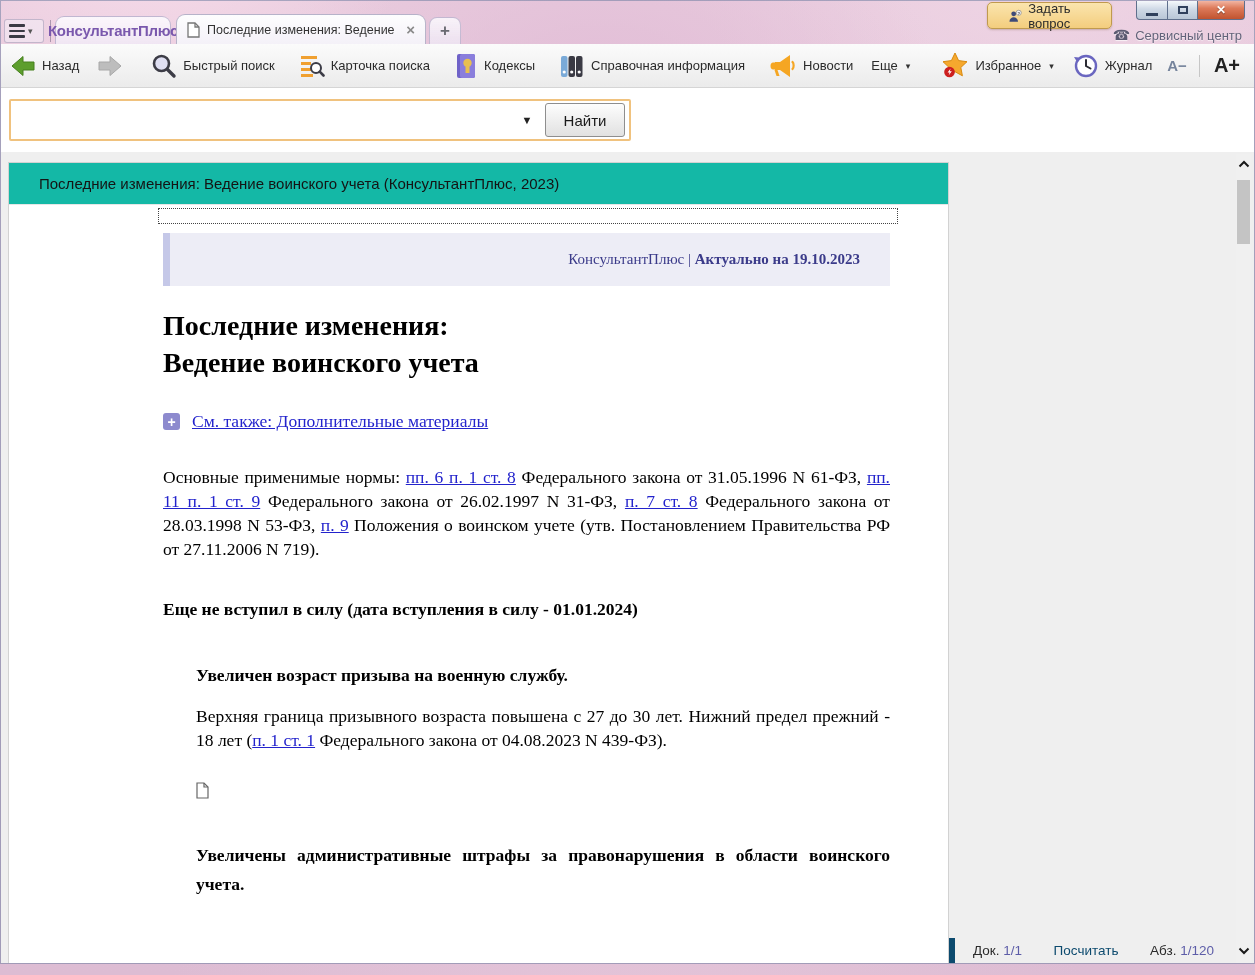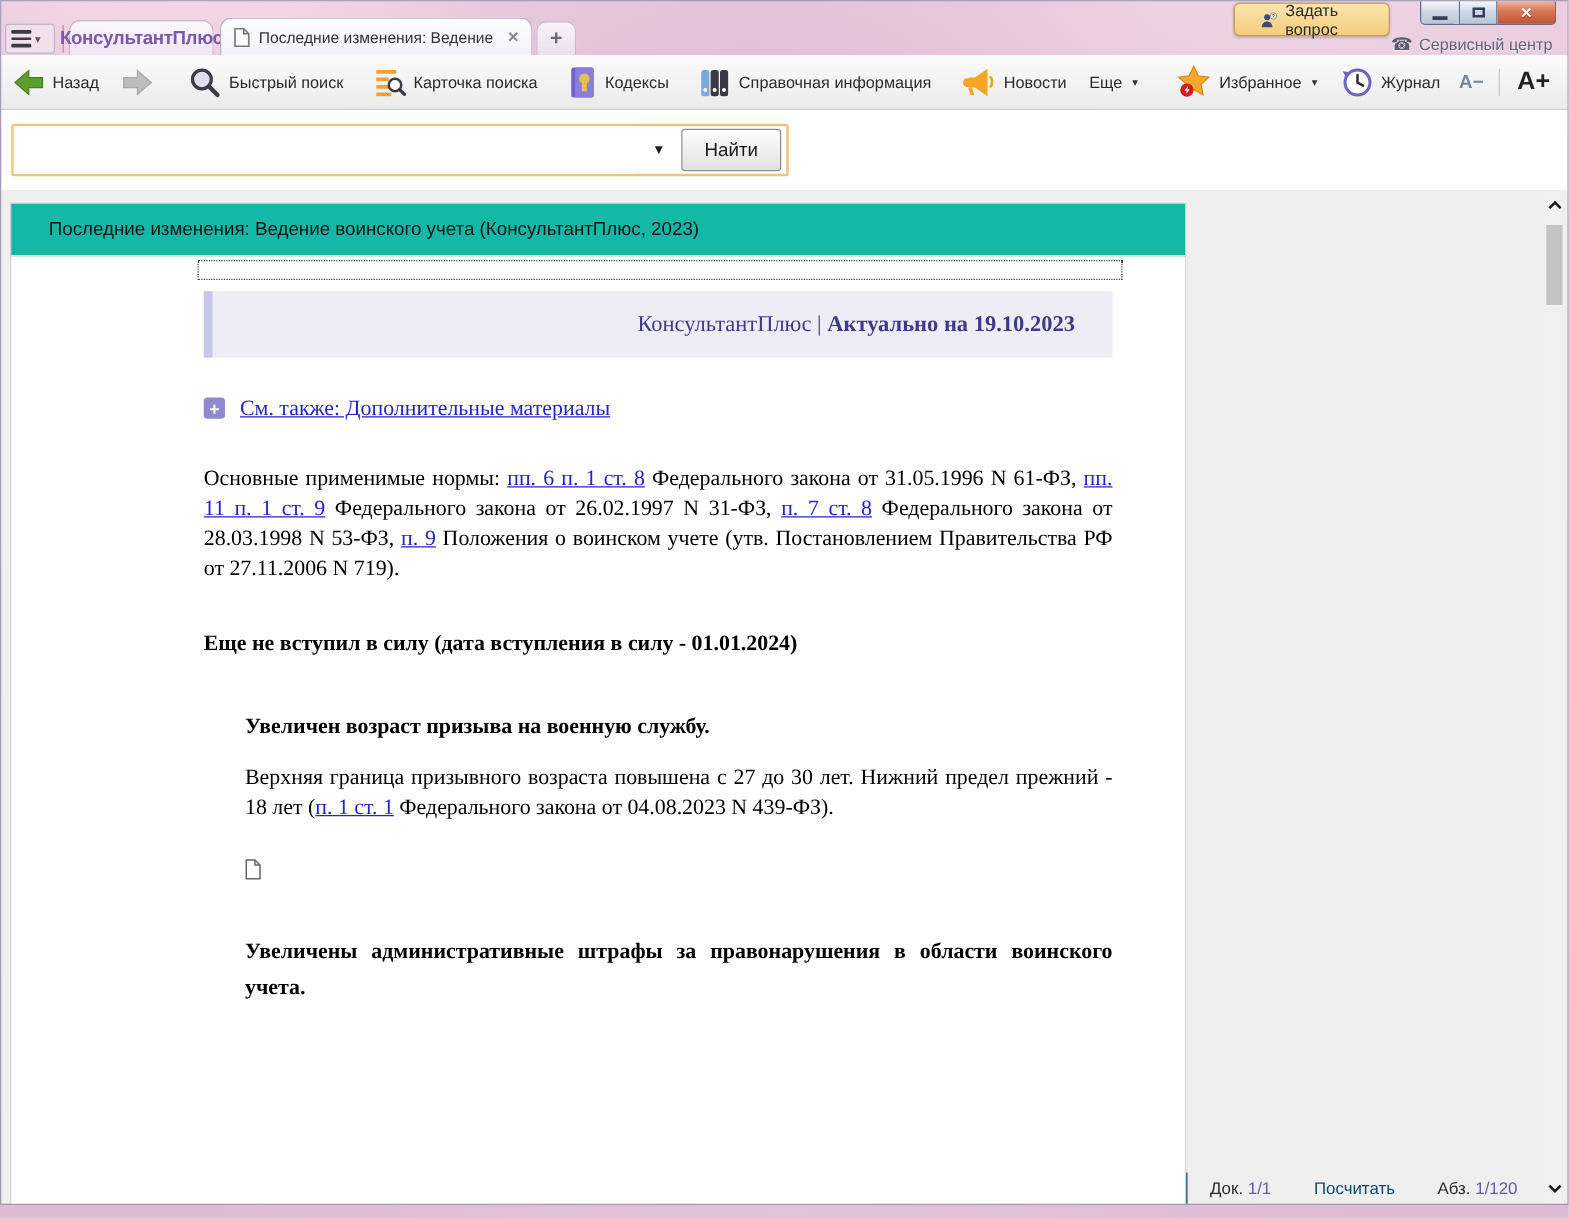--- a/index.html
+++ b/index.html
@@ -98,40 +98,40 @@
   .main { position:absolute; left:1px; right:1px; top:152px; bottom:12px; background:#efefef; }
   .doc-panel { position:absolute; left:7px; top:10px; width:941px; bottom:0;
     background:#fff; border:1px solid #d2d2d2; border-bottom:none; }
   .doc-titlebar { height:42px; background:#14b8a6; border-bottom:1px solid #e6e6e6;
     display:flex; align-items:center; padding-left:30px; font-size:15px; color:#141414; }
   .doc-body { position:absolute; left:0; right:0; top:42px; bottom:0; overflow:hidden;
     font-family:"Liberation Serif","DejaVu Serif",serif; font-size:17.5px; color:#000; }
   .dotted { margin:3px 0 0 149px; width:740px; height:16px; border:1px dotted #444; }
   .band { position:relative; margin:9px 0 0 154px; width:727px; height:53px; background:#ededf6;
     display:flex; align-items:center; justify-content:flex-end; padding-right:30px;
-    color:#3b3b8a; font-size:18px; }
+    color:#3b3b8a; font-size:15px; }
   .band::before { content:""; position:absolute; left:0; top:0; bottom:0; width:7px; background:#c5c8e8; }
   .band b { font-weight:bold; }
   .h1 { margin:21px 57px 0 154px; font-size:28px; font-weight:bold; line-height:37px; color:#000; }
   .see-also { margin:30px 0 0 154px; display:flex; align-items:center; gap:12px; }
   .plus-badge { width:17px; height:17px; background:#8d8ace; border-radius:3px; color:#fff;
     font-family:"Liberation Sans",sans-serif; font-size:14px; font-weight:bold;
     display:flex; align-items:center; justify-content:center; line-height:1; }
   a.dlink, .see-link { color:#2323cc; text-decoration:underline; cursor:pointer; }
   .para { margin:33px 57px 0 154px; width:727px; text-align:justify; line-height:24px; }
   .h-pending { margin:38px 57px 0 154px; font-weight:bold; }
   .ind { margin-left:187px !important; width:694px !important; }
   .c1-title { margin-top:43px; font-weight:bold; }
   .p-c1 { margin-top:17px; }
   .doc-link-row { margin:30px 0 0 187px; display:flex; align-items:center; gap:9px; }
   .date2 { margin:44px 0 0 154px; font-weight:bold; }
   .c2-title { margin-top:42px; font-weight:bold; text-align:justify; line-height:29px; }
 
   .side-status { position:absolute; left:948px; right:18px; bottom:0; height:25px;
-    border-left:1px solid #0c4a6e; display:flex; align-items:center;
+    border-left:6px solid #0c4a6e; display:flex; align-items:center;
     justify-content:space-between; padding:0 22px 0 18px; font-size:13.5px; color:#2b2b2b; }
   .stat-val { color:#5d5da8; }
   .stat-link { color:#0c4a6e; }
 
   .scrollbar { position:absolute; right:3px; top:2px; bottom:0; width:15px; background:#f0f0f0;
     display:flex; flex-direction:column; align-items:center; }
   .sb-thumb { position:absolute; top:26px; left:1px; width:13px; height:64px; background:#c4c4c4; }
   .sb-up, .sb-down { width:15px; height:20px; display:flex; align-items:center; justify-content:center; }
   .sb-down { position:absolute; bottom:2px; }
 </style>
@@ -342,20 +342,24 @@
     <div class="doc-titlebar">
       <span>Последние изменения: Ведение воинского учета (КонсультантПлюс, 2023)</span>
     </div>
     <div class="doc-body">
       <div class="dotted"></div>
       <div class="band">
         <span>
           <span>КонсультантПлюс</span><span> | </span><b>Актуально на 19.10.2023</b>
         </span>
       </div>
+      <div class="h1">
+        <div>Последние изменения:</div>
+        <div>Ведение воинского учета</div>
+      </div>
       <div class="see-also">
         <span class="plus-badge">+</span>
         <span class="see-link">См. также: Дополнительные материалы</span>
       </div>
       <div class="para"><span>Основные применимые нормы: </span><a class="dlink">пп. 6 п. 1 ст. 8</a><span> Федерального закона от 31.05.1996 N 61-ФЗ, </span><a class="dlink">пп. 11 п. 1 ст. 9</a><span> Федерального закона от 26.02.1997 N 31-ФЗ, </span><a class="dlink">п. 7 ст. 8</a><span> Федерального закона от 28.03.1998 N 53-ФЗ, </span><a class="dlink">п. 9</a><span> Положения о воинском учете (утв. Постановлением Правительства РФ от 27.11.2006 N 719).</span></div>
       <div class="h-pending">Еще не вступил в силу (дата вступления в силу - 01.01.2024)</div>
       <div class="para ind c1-title">Увеличен возраст призыва на военную службу.</div>
       <div class="para ind p-c1"><span>Верхняя граница призывного возраста повышена с 27 до 30 лет. Нижний предел прежний - 18 лет (</span><a class="dlink">п. 1 ст. 1</a><span> Федерального закона от 04.08.2023 N 439-ФЗ).</span></div>
       <div class="doc-link-row">
         <svg width="13" height="17" viewBox="0 0 13 17">

